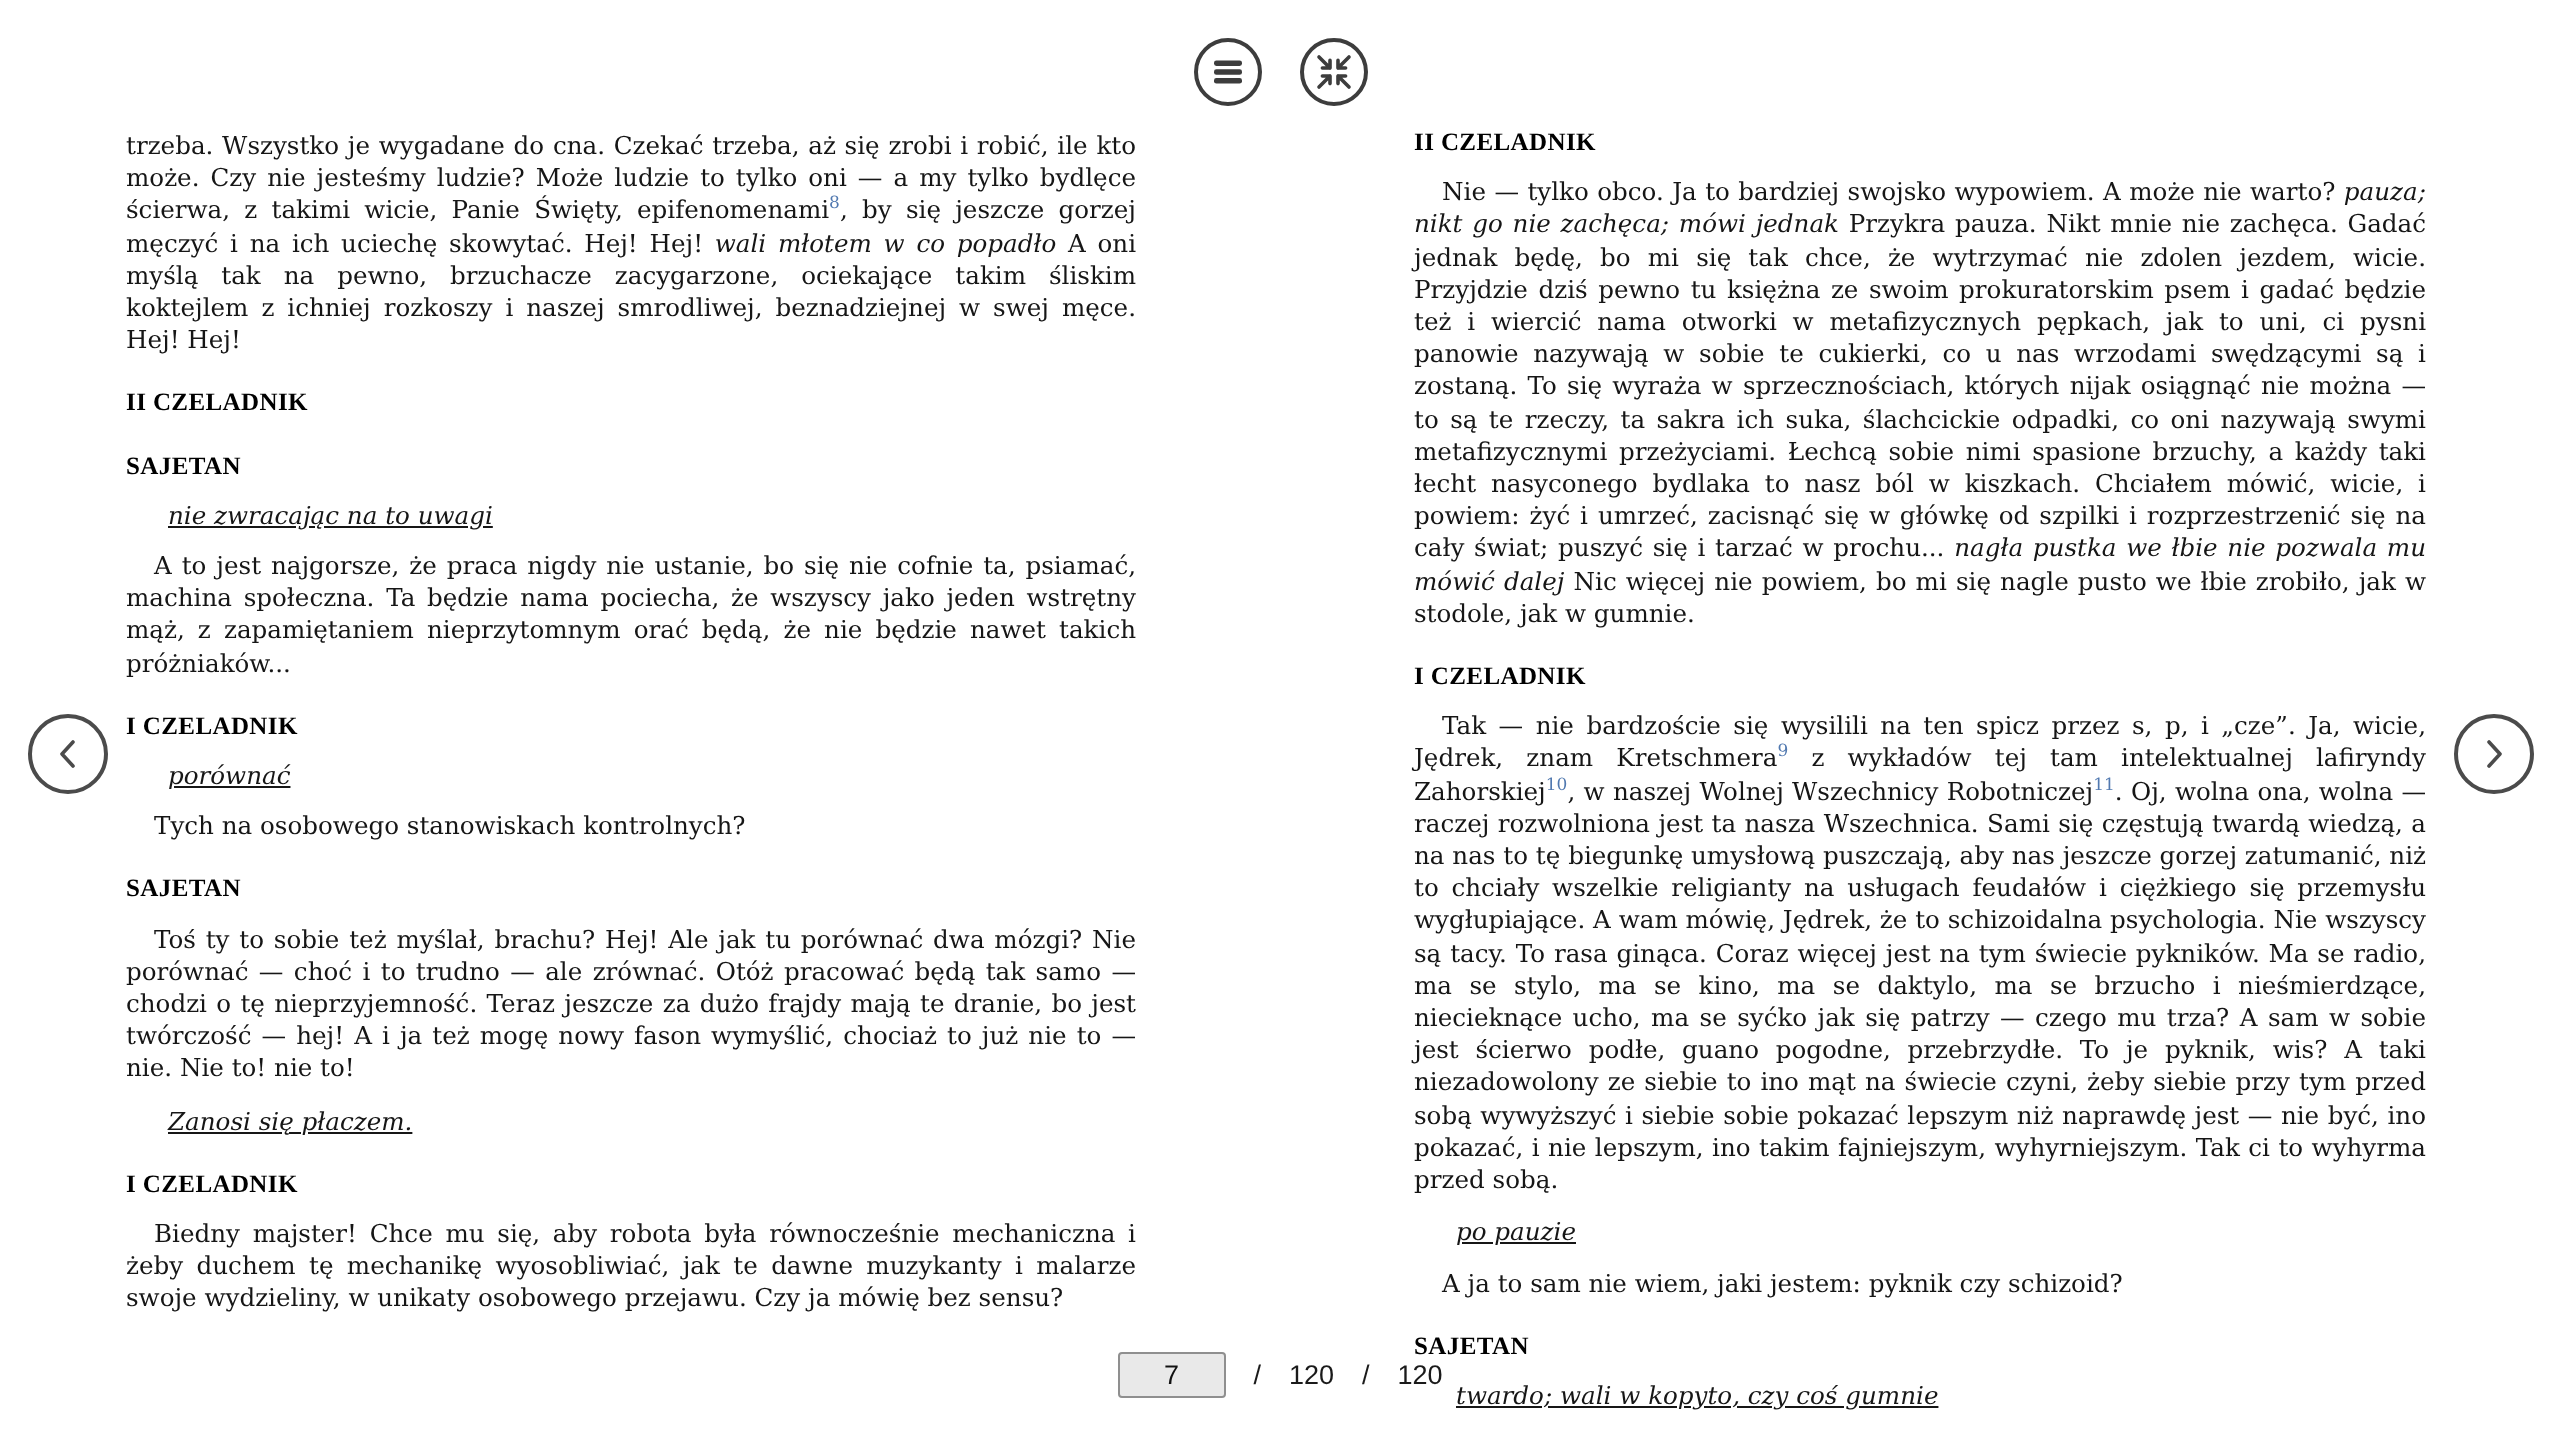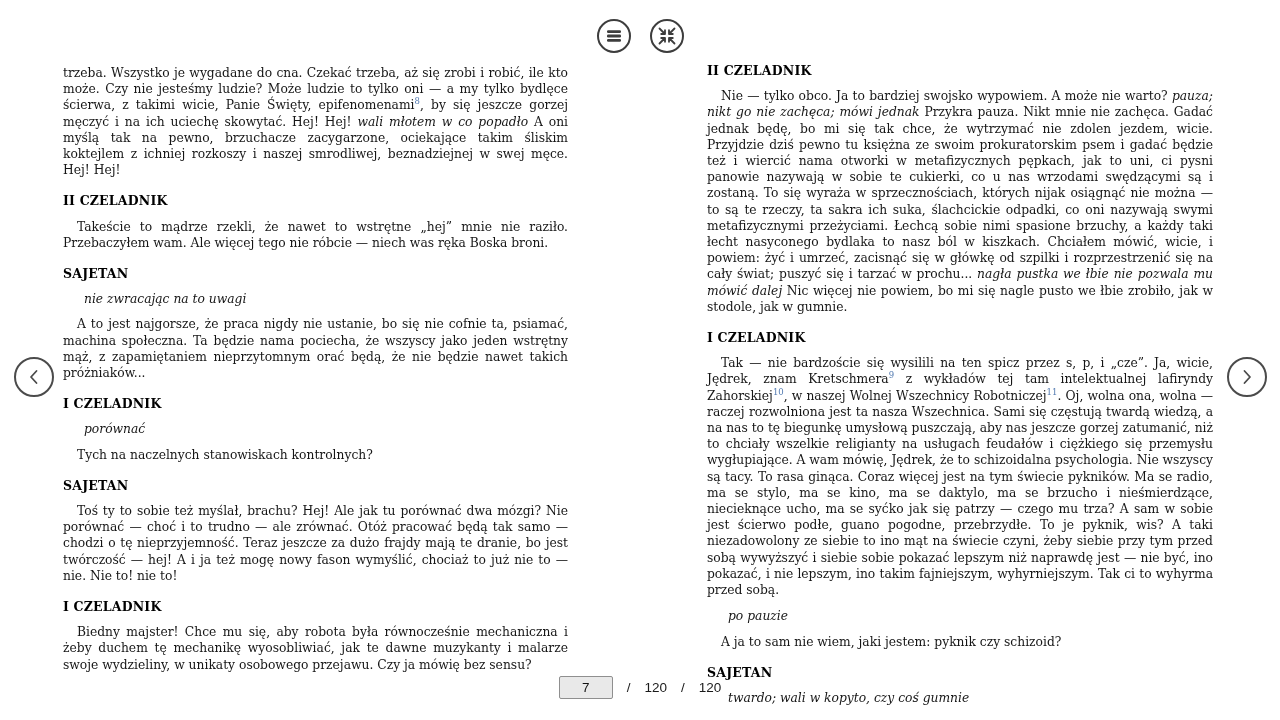--- a/index.html
+++ b/index.html
@@ -27,27 +27,27 @@
     display:flex;align-items:center;justify-content:center;cursor:pointer;padding:0;
   }
   .nav-prev{left:14px;}
   .nav-next{left:1227px;}
   
   .page{position:absolute;top:61px;font-size:12.3px;line-height:16.2px;}
   .page-left{left:63px;width:505px;}
   .page-right{left:707px;width:506px;top:63px;}
   .page h3{
     font-size:12.5px;font-weight:bold;color:#000;
-    margin:15px 0 9px 0;letter-spacing:.2px;
+    margin:15px 0 9px 0;letter-spacing:.2px;font-family:Liberation Serif, serif;
   }
   .page h3:first-child{margin-top:0;}
   .page p{margin:4px 0 10px 0;}
   .page p.para{text-align:justify;text-indent:14px;}
   .page p.noindent{text-indent:0;}
-  .page p.stage{font-style:italic;margin:9px 0 9px 21px;}
+  .page p.stage{font-style:italic;margin:9px 0 9px 21px;text-decoration:underline;}
   .page em{font-style:italic;}
   sup.fnref{
     color:#5179b0;font-size:8.5px;line-height:0;
     text-decoration:none;cursor:pointer;
   }
   
   .pager{
     position:absolute;top:675px;left:0;right:0;height:24px;
     display:flex;justify-content:center;align-items:center;gap:14px;
     font-family:"Liberation Sans","DejaVu Sans",sans-serif;
@@ -97,29 +97,29 @@
   <span style="display:flex;">
     <svg width="20" height="20" viewBox="0 0 20 20" fill="none" stroke="#4b4b4b" stroke-width="1.8" stroke-linecap="round" stroke-linejoin="round">
       <polyline points="7.5,4 13,10 7.5,16"></polyline>
     </svg>
   </span>
 </button>
 
 <div class="page page-left">
     <p class="para noindent"><span>trzeba. Wszystko je wygadane do cna. Czekać trzeba, aż się zrobi i robić, ile kto może. Czy nie jesteśmy ludzie? Może ludzie to tylko oni — a my tylko bydlęce ścierwa, z takimi wicie, Panie Święty, epifenomenami</span><sup class="fnref">8</sup><span>, by się jeszcze gorzej męczyć i na ich uciechę skowytać. Hej! Hej! </span><em>wali młotem w co popadło</em><span> A oni myślą tak na pewno, brzuchacze zacygarzone, ociekające takim śliskim koktejlem z ichniej rozkoszy i naszej smrodliwej, beznadziejnej w swej męce. Hej! Hej!</span></p>
     <h3>II CZELADNIK</h3>
-    <p class="para"><span>Takeście to mądrze rzekli, że nawet to wstrętne „hej” mnie nie raziło. Przebaczyłem wam. Ale więcej tego nie róbcie — niech was ręka Boska broni.</span></p>
     <h3>SAJETAN</h3>
     <p class="stage">nie zwracając na to uwagi</p>
     <p class="para"><span>A to jest najgorsze, że praca nigdy nie ustanie, bo się nie cofnie ta, psiamać, machina społeczna. Ta będzie nama pociecha, że wszyscy jako jeden wstrętny mąż, z zapamiętaniem nieprzytomnym orać będą, że nie będzie nawet takich próżniaków...</span></p>
     <h3>I CZELADNIK</h3>
     <p class="stage">porównać</p>
-    <p class="para"><span>Tych na naczelnych stanowiskach kontrolnych?</span></p>
+    <p class="para"><span>Tych na osobowego stanowiskach kontrolnych?</span></p>
     <h3>SAJETAN</h3>
     <p class="para"><span>Toś ty to sobie też myślał, brachu? Hej! Ale jak tu porównać dwa mózgi? Nie porównać — choć i to trudno — ale zrównać. Otóż pracować będą tak samo — chodzi o tę nieprzyjemność. Teraz jeszcze za dużo frajdy mają te dranie, bo jest twórczość — hej! A i ja też mogę nowy fason wymyślić, chociaż to już nie to — nie. Nie to! nie to!</span></p>
+    <p class="stage">Zanosi się płaczem.</p>
     <h3>I CZELADNIK</h3>
     <p class="para"><span>Biedny majster! Chce mu się, aby robota była równocześnie mechaniczna i żeby duchem tę mechanikę wyosobliwiać, jak te dawne muzykanty i malarze swoje wydzieliny, w unikaty osobowego przejawu. Czy ja mówię bez sensu?</span></p>
   </div>
 <div class="page page-right">
     <h3>II CZELADNIK</h3>
     <p class="para"><span>Nie — tylko obco. Ja to bardziej swojsko wypowiem. A może nie warto? </span><em>pauza; nikt go nie zachęca; mówi jednak</em><span> Przykra pauza. Nikt mnie nie zachęca. Gadać jednak będę, bo mi się tak chce, że wytrzymać nie zdolen jezdem, wicie. Przyjdzie dziś pewno tu księżna ze swoim prokuratorskim psem i gadać będzie też i wiercić nama otworki w metafizycznych pępkach, jak to uni, ci pysni panowie nazywają w sobie te cukierki, co u nas wrzodami swędzącymi są i zostaną. To się wyraża w sprzecznościach, których nijak osiągnąć nie można — to są te rzeczy, ta sakra ich suka, ślachcickie odpadki, co oni nazywają swymi metafizycznymi przeżyciami. Łechcą sobie nimi spasione brzuchy, a każdy taki łecht nasyconego bydlaka to nasz ból w kiszkach. Chciałem mówić, wicie, i powiem: żyć i umrzeć, zacisnąć się w główkę od szpilki i rozprzestrzenić się na cały świat; puszyć się i tarzać w prochu... </span><em>nagła pustka we łbie nie pozwala mu mówić dalej</em><span> Nic więcej nie powiem, bo mi się nagle pusto we łbie zrobiło, jak w stodole, jak w gumnie.</span></p>
     <h3>I CZELADNIK</h3>
     <p class="para"><span>Tak — nie bardzoście się wysilili na ten spicz przez s, p, i „cze”. Ja, wicie, Jędrek, znam Kretschmera</span><sup class="fnref">9</sup><span> z wykładów tej tam intelektualnej lafiryndy Zahorskiej</span><sup class="fnref">10</sup><span>, w naszej Wolnej Wszechnicy Robotniczej</span><sup class="fnref">11</sup><span>. Oj, wolna ona, wolna — raczej rozwolniona jest ta nasza Wszechnica. Sami się częstują twardą wiedzą, a na nas to tę biegunkę umysłową puszczają, aby nas jeszcze gorzej zatumanić, niż to chciały wszelkie religianty na usługach feudałów i ciężkiego się przemysłu wygłupiające. A wam mówię, Jędrek, że to schizoidalna psychologia. Nie wszyscy są tacy. To rasa ginąca. Coraz więcej jest na tym świecie pykników. Ma se radio, ma se stylo, ma se kino, ma se daktylo, ma se brzucho i nieśmierdzące, niecieknące ucho, ma se syćko jak się patrzy — czego mu trza? A sam w sobie jest ścierwo podłe, guano pogodne, przebrzydłe. To je pyknik, wis? A taki niezadowolony ze siebie to ino mąt na świecie czyni, żeby siebie przy tym przed sobą wywyższyć i siebie sobie pokazać lepszym niż naprawdę jest — nie być, ino pokazać, i nie lepszym, ino takim fajniejszym, wyhyrniejszym. Tak ci to wyhyrma przed sobą.</span></p>
     <p class="stage">po pauzie</p>
     <p class="para"><span>A ja to sam nie wiem, jaki jestem: pyknik czy schizoid?</span></p>

